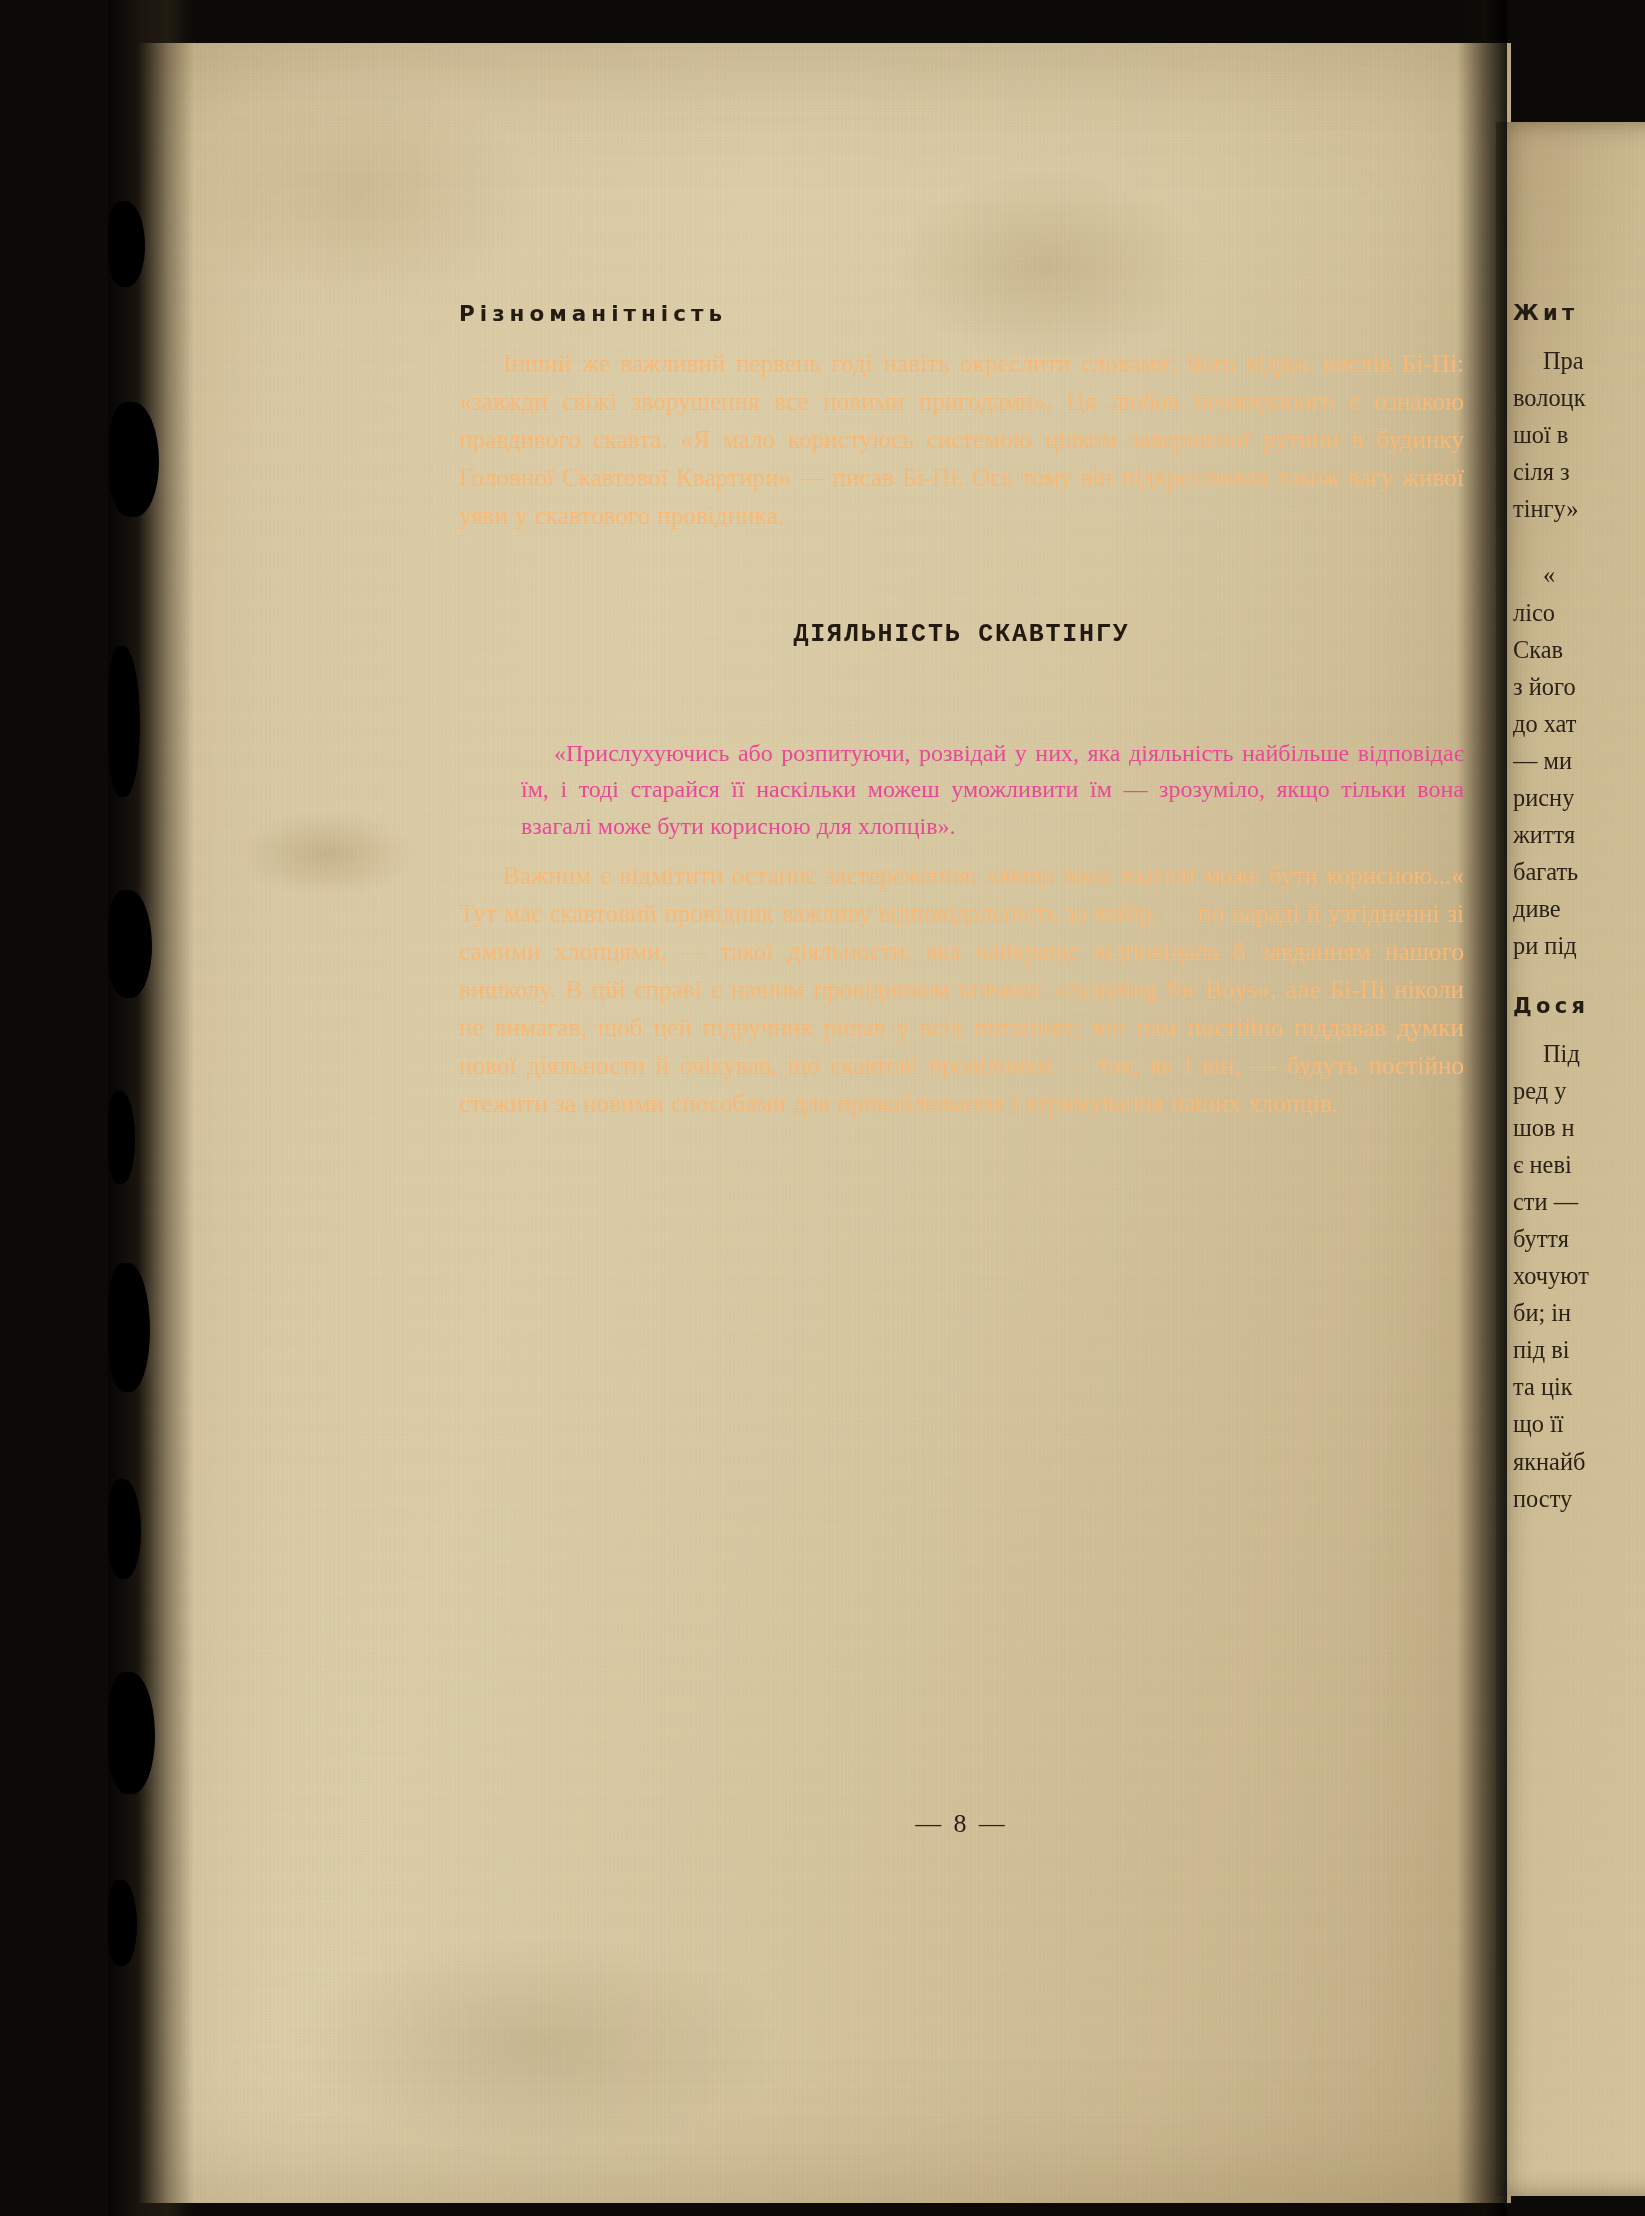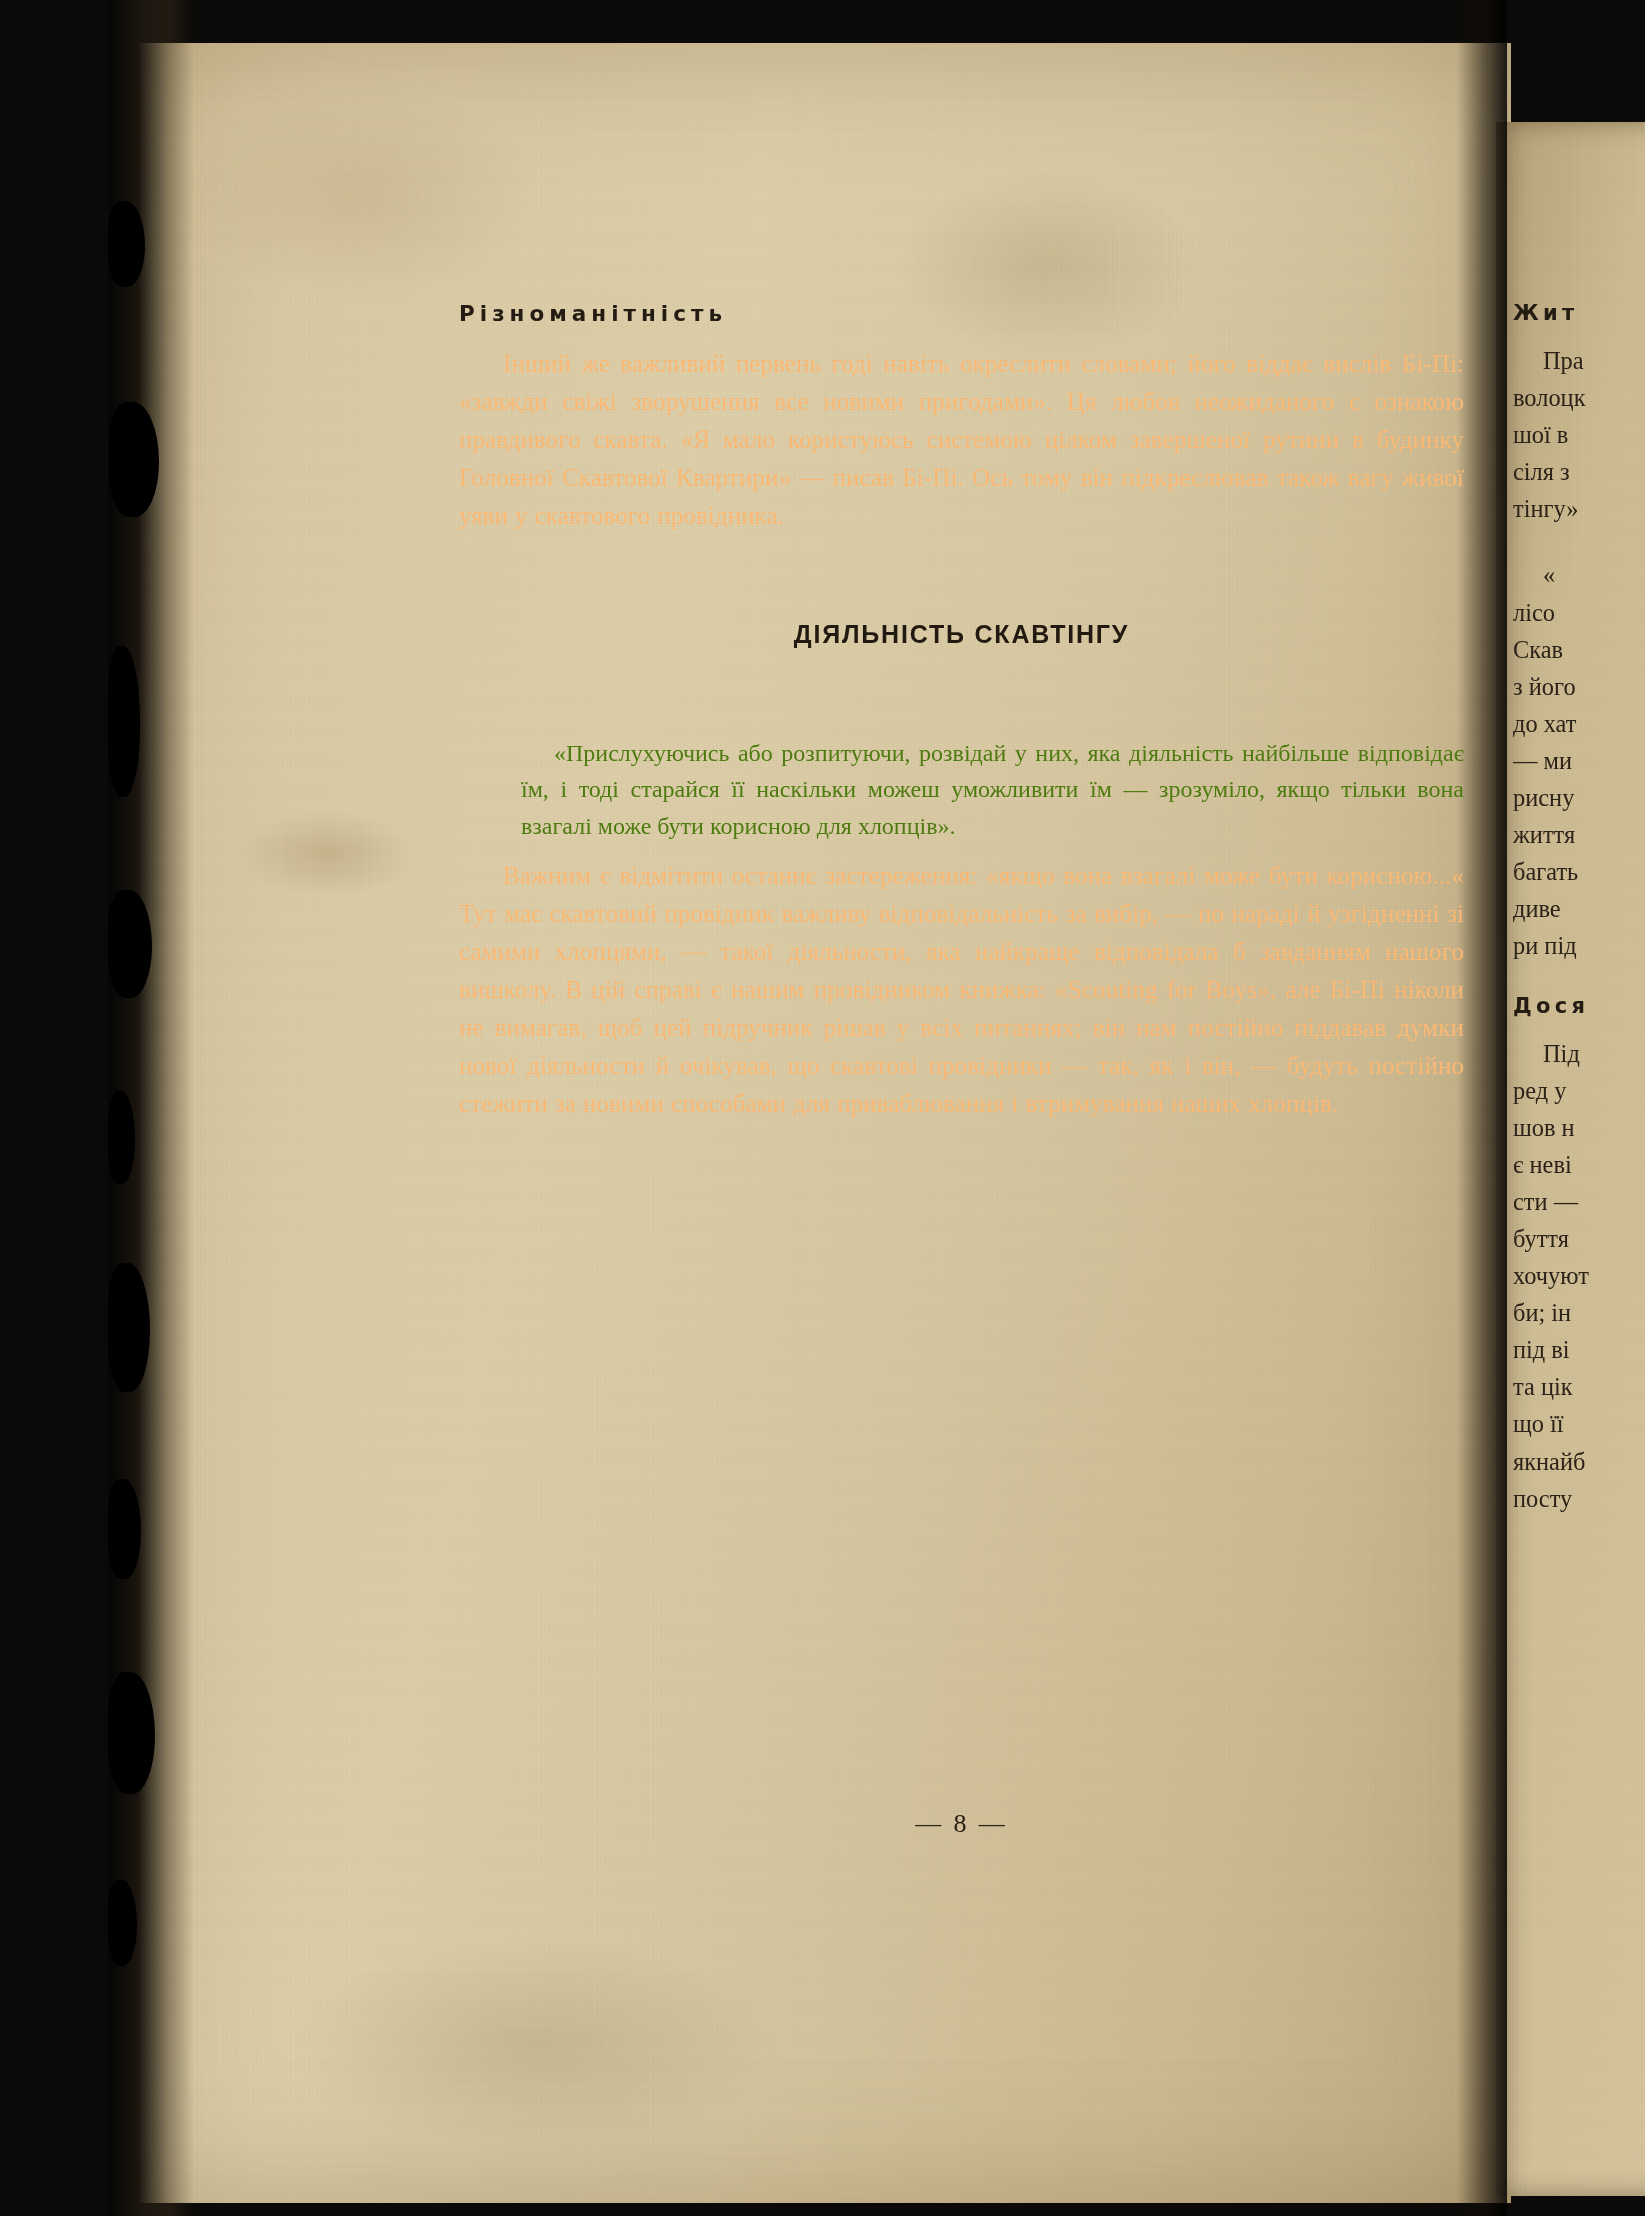--- a/index.html
+++ b/index.html
@@ -119,36 +119,36 @@
     line-height: 1.52;
     text-align: justify;
     text-indent: 44px;
     color: #fdba74;
     letter-spacing: 0.1px;
     word-spacing: 0.7px;
   }
 
   .center-head {
     text-align: center;
-    font-family: Liberation Sans, sans-serif;
+    font-family: Liberation Mono, monospace;
     font-weight: 700;
     font-size: 25px;
     letter-spacing: 1.8px;
     color: #221a11;
     margin: 85px 0 69px 0;
   }
 
   .quote {
     margin: 4.3px 0 0 0;
     padding-left: 62px;
     font-size: 24px;
     line-height: 1.52;
     text-align: justify;
     text-indent: 33px;
-    color: #4d7c0f;
+    color: #ec4899;
   }
 
   .gap-s { height: 13px; }
   .gap-m { height: 24.4px; }
 
   .folio {
     position: absolute;
     left: 459px;
     top: 1809px;
     width: 1005px;

